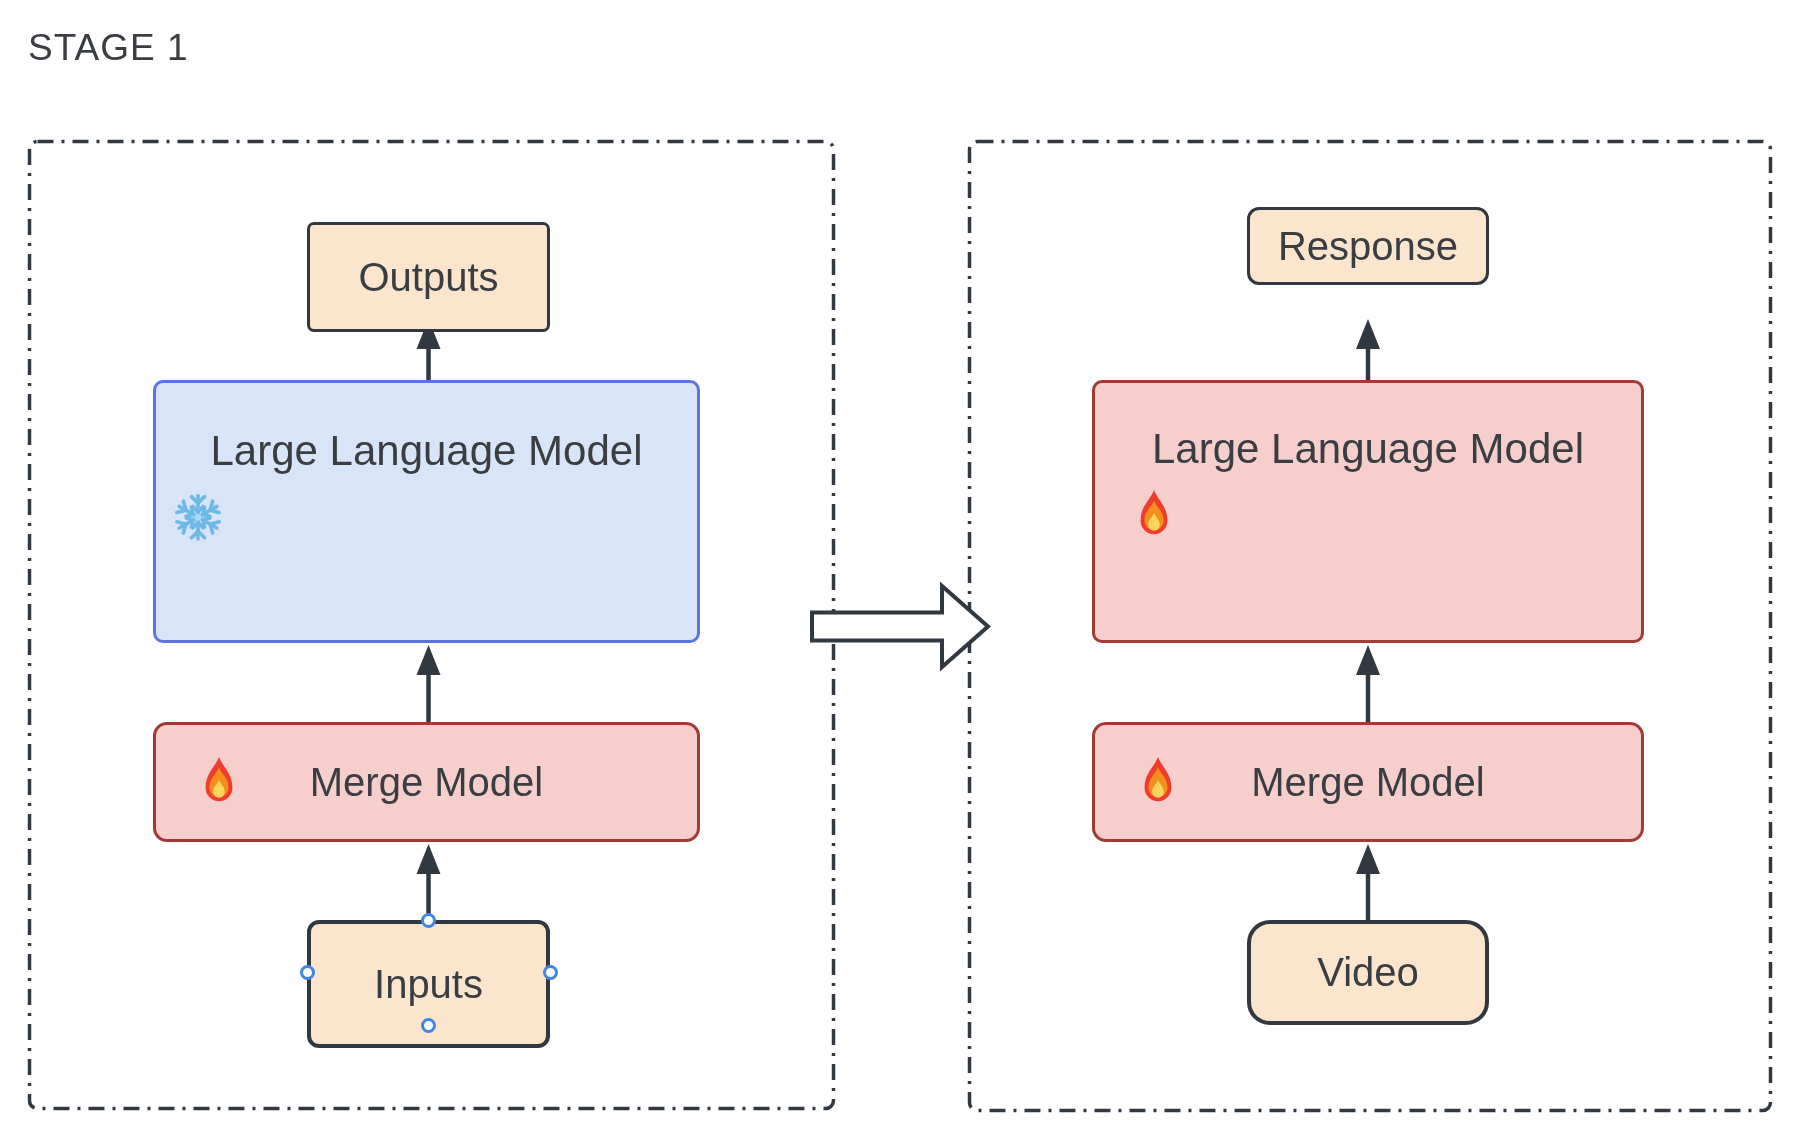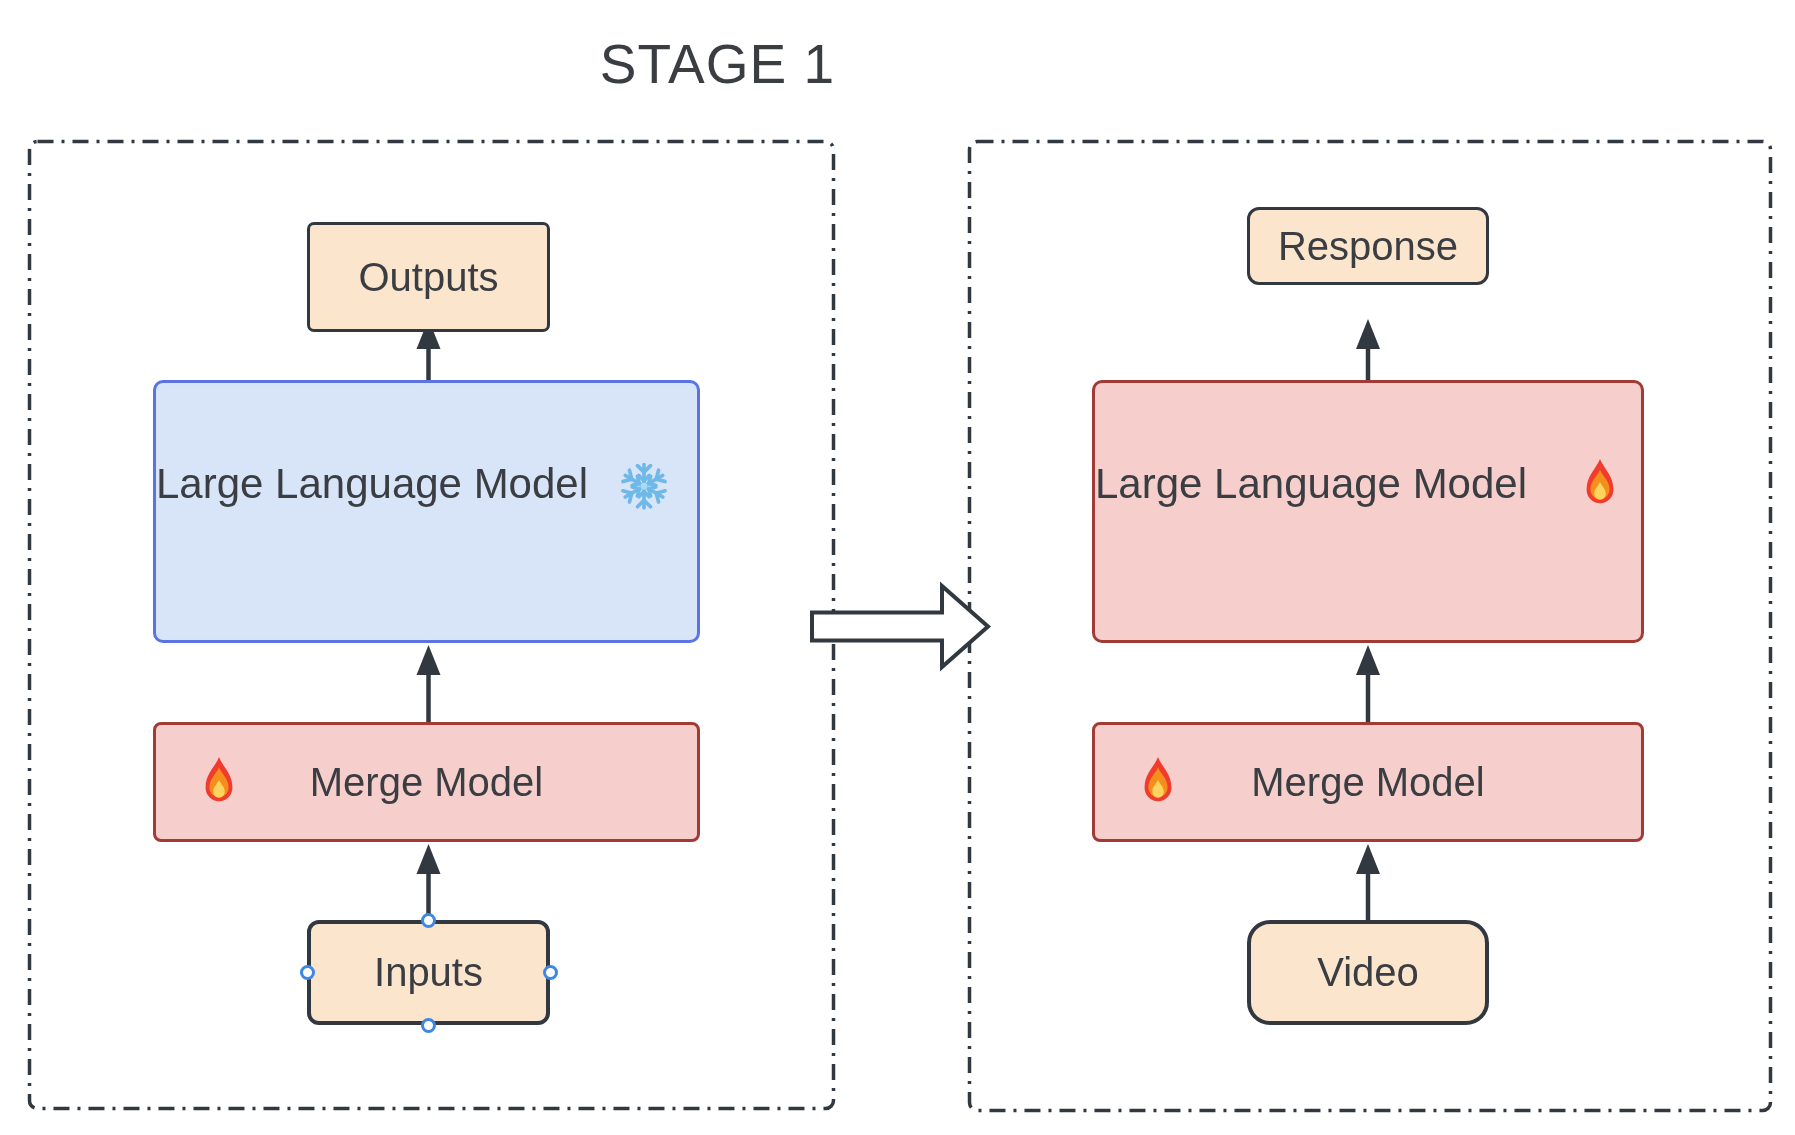--- a/index.html
+++ b/index.html
@@ -16,25 +16,25 @@
     overflow: hidden;
   }
   svg.layer {
     position: absolute;
     left: 0; top: 0;
     width: 1795px;
     height: 1135px;
   }
   .stage-title {
     position: absolute;
-    top: 24px;
+    top: 8px;
     height: 80px;
     line-height: 80px;
-    text-align: right;
-    font-size: 55px;
+    text-align: left;
+    font-size: 37px;
     color: var(--text, #3a3e42);
     letter-spacing: 1px;
   }
   #stage1-title { left: 28px; width: 807px; }
   #stage2-title { left: 968px; width: 804px; }
 
   .node {
     position: absolute;
     box-sizing: border-box;
     display: flex;
@@ -52,43 +52,43 @@
   .blue {
     background: var(--blue-fill, #d8e4f8);
     border: 3.5px solid var(--blue-border, #5b73e3);
   }
   .pink {
     background: var(--pink-fill, #f6cecc);
     border: 3.5px solid var(--red-border, #a23b35);
   }
 
   #node-outputs  { left: 307px;  top: 222px; width: 243px; height: 110px; border-radius: 7px; }
-  #node-inputs   { left: 307px;  top: 920px; width: 243px; height: 105px; border-radius: 12px; border-width: 4px; }
+  #node-inputs   { left: 307px;  top: 920px; width: 243px; height: 128px; border-radius: 12px; border-width: 4px; }
   #node-response { left: 1247px; top: 207px; width: 242px; height: 78px; border-radius: 12px; }
   #node-video    { left: 1247px; top: 920px; width: 242px; height: 105px; border-radius: 23px; border-width: 4px; }
 
   .llm-node {
-    flex-direction: row;
+    flex-direction: column;
     gap: 14px;
     padding-bottom: 56px;
     font-size: 42px;
     border-radius: 10px;
   }
   #node-llm1 { left: 153px;  top: 380px; width: 547px; height: 263px; }
   #node-llm2 { left: 1092px; top: 380px; width: 552px; height: 263px; }
   .llm-icon-row {
     width: 100%;
     box-sizing: border-box;
     text-align: left;
     line-height: 0;
   }
   #node-llm1 .llm-icon-row { padding-left: 16px; }
   #node-llm2 .llm-icon-row { padding-left: 36px; }
 
-  .merge-node { border-radius: 8px; }
+  .merge-node { border-radius: 14px; }
   #node-merge1 { left: 153px;  top: 722px; width: 547px; height: 120px; }
   #node-merge2 { left: 1092px; top: 722px; width: 552px; height: 120px; }
   .merge-fire {
     position: absolute;
     left: 40px;
     top: 50%;
     transform: translateY(-50%);
     line-height: 0;
   }
 

